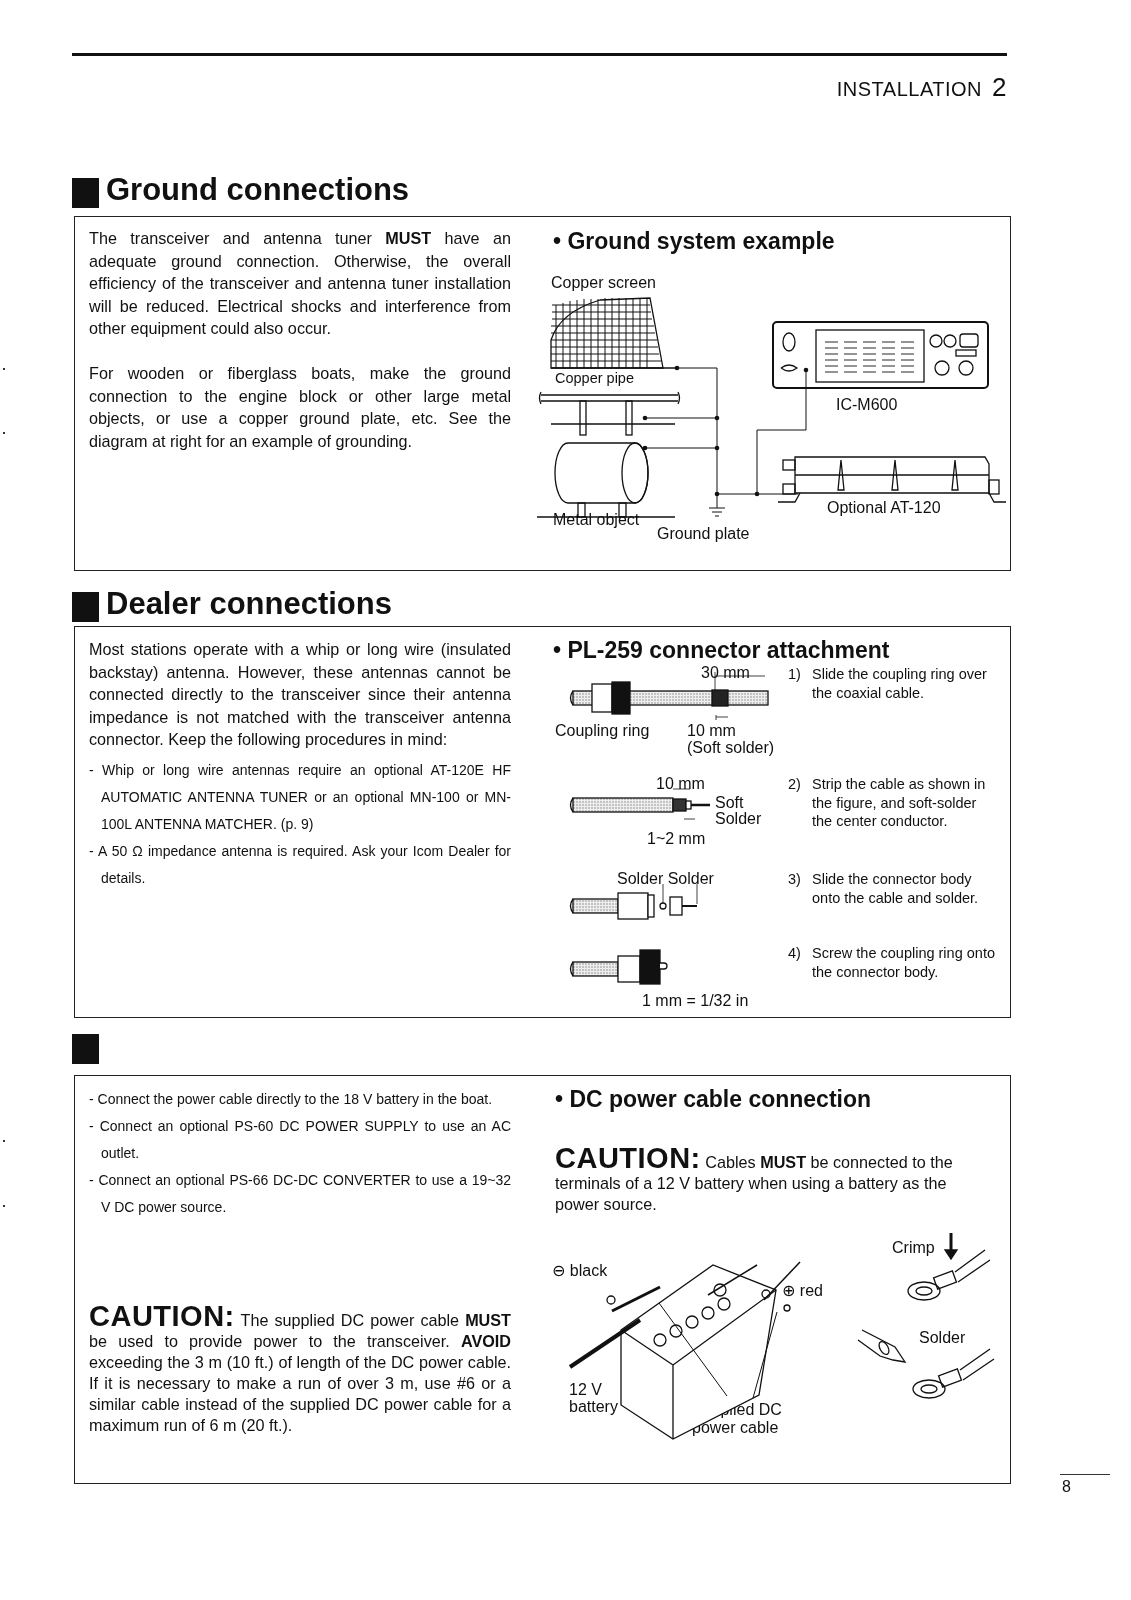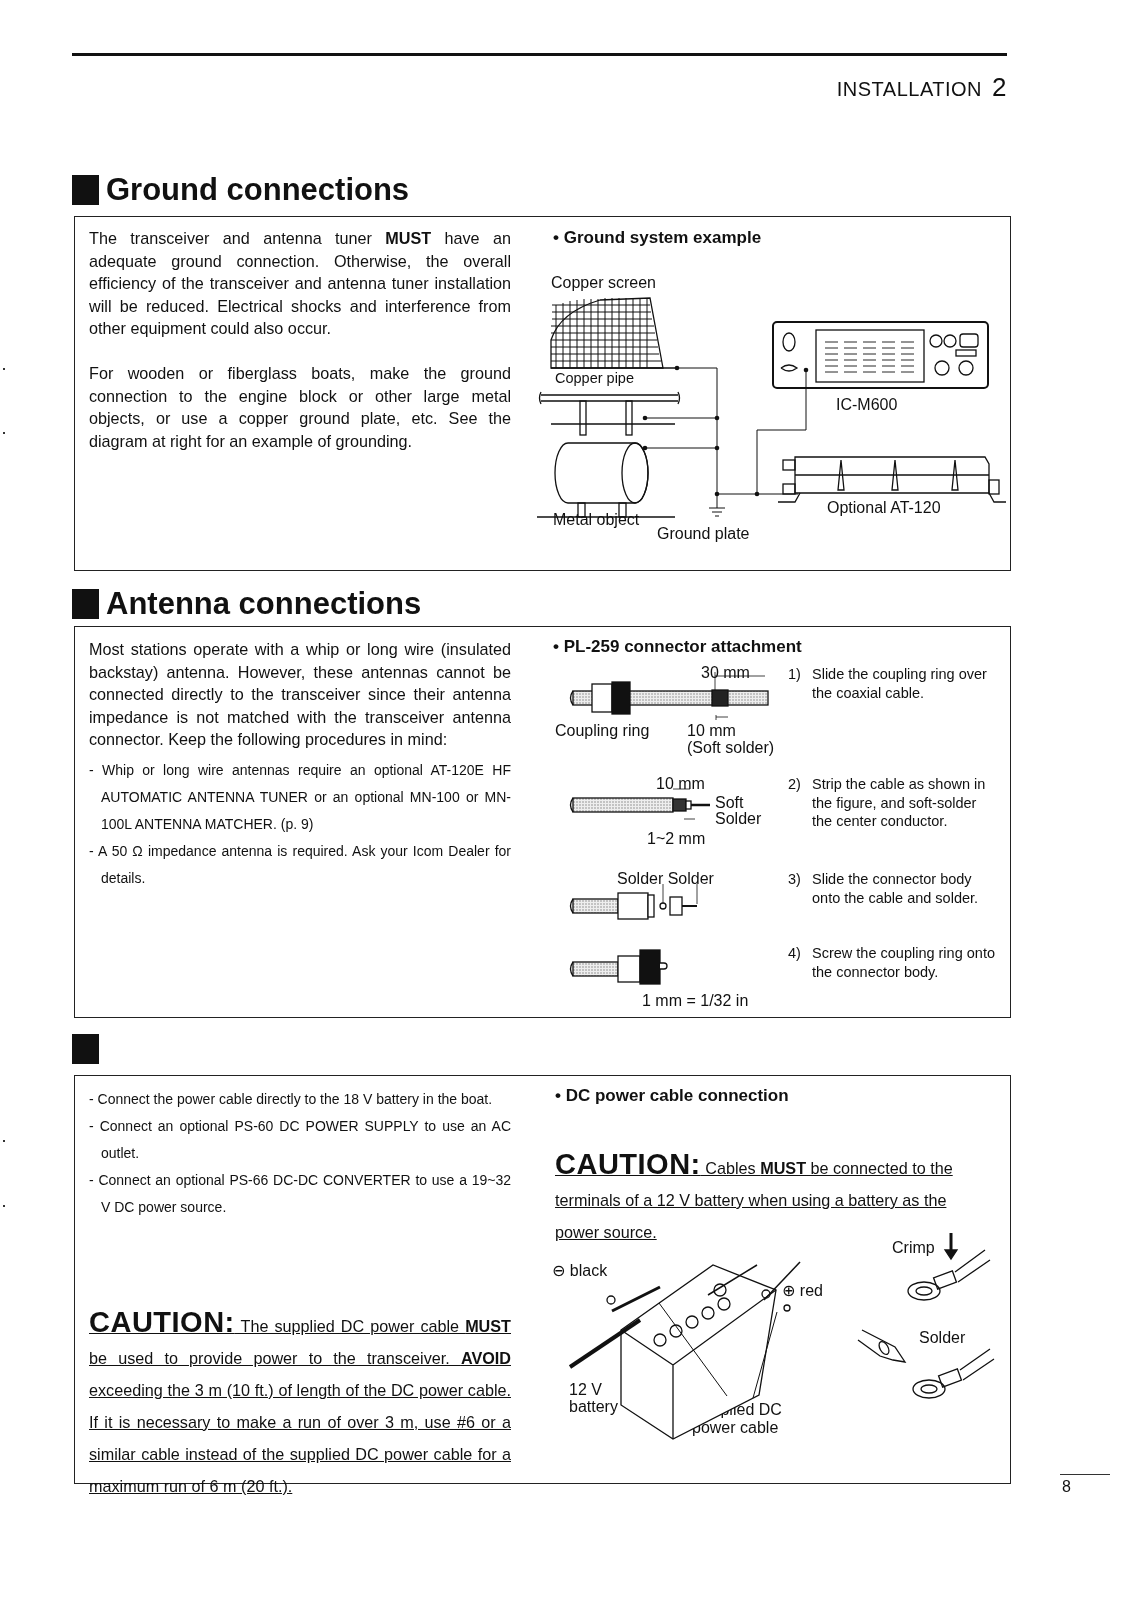--- a/index.html
+++ b/index.html
@@ -2,34 +2,34 @@
 <html><head>
 <meta charset="utf-8">
 <style>
   html, body { margin:0; padding:0; background:#fff; }
   body { width:1131px; height:1600px; position:relative; overflow:hidden;
          font-family:"Liberation Sans", "DejaVu Sans", sans-serif; color:#111; }
   .abs { position:absolute; }
   .top-rule { left:72px; top:53px; width:935px; height:3px; background:#111; }
   .running-head { right:124px; top:72px; font-size:20px; letter-spacing:0.5px; }
   .running-head .chap { font-size:26px; margin-left:10px; }
-  .sec-title { left:72px; font-size:31px; font-weight:bold; display:flex; align-items:center; }
+  .sec-title { left:72px; font-size:31px; font-weight:bold; display:flex; align-items:flex-end; }
   .sec-title .sq { display:inline-block; width:27px; height:30px; background:#111; margin-right:7px; }
   .box { border:1.5px solid #222; left:74px; width:935px; }
   .col-left { font-size:16.2px; line-height:22.6px; text-align:justify; }
   .col-left p { margin:0 0 22px 0; }
   .col-left .small { font-size:14px; line-height:27px; }
   .bullet-list { margin:2px 0 0 0; padding:0; list-style:none; }
   .bullet-list li { padding-left:12px; text-indent:-12px; }
-  .sub-head { font-size:17px; font-weight:bold; }
+  .sub-head { font-size:23px; font-weight:bold; }
   .lbl { font-size:16px; position:absolute; white-space:nowrap; }
   .step { font-size:14.5px; line-height:18.5px; position:absolute; display:flex; }
   .step .n { width:24px; flex-shrink:0; }
   .caution-word { font-size:29px; font-weight:bold; letter-spacing:0.5px; }
-  .caution-body { font-size:16.2px; line-height:32px; text-align:justify;text-decoration:underline; }
+  .caution-body { font-size:16.2px; line-height:21px; text-align:justify; }
   .page-num { right:60px; top:1478px; font-size:16px; }
   .page-num-rule { left:1060px; top:1474px; width:50px; height:1px; background:#333; }
   .margin-dot { width:2px; height:2px; background:#333; }
   svg { position:absolute; overflow:visible; }
 </style>
 </head>
 <body>
 
 <div class="abs top-rule"></div>
 <div class="abs running-head">
@@ -179,21 +179,21 @@
       <rect x="783" y="484" width="12" height="10"></rect>
       <rect x="989" y="480" width="10" height="14"></rect>
       <path d="M778,502 L795,502 L800,493 M989,493 L994,502 L1006,502"></path>
       <path d="M841,460 l-3,30 l6,0 z M895,460 l-3,30 l6,0 z M955,460 l-3,30 l6,0 z"></path>
     </g>
   </g>
 </svg>
 
 <div class="abs sec-title" style="top:586px">
   <span class="sq"></span>
-  <span>Antenna connections</span>
+  <span>Dealer connections</span>
 </div>
 <div class="abs box" style="top:626px;height:390px"></div>
 
 <div class="abs col-left" style="left:89px;top:638px;width:422px">
   <p style="margin-bottom:6px">Most stations operate with a whip or long wire (insulated backstay) antenna. However, these antennas cannot be connected directly to the transceiver since their antenna impedance is not matched with the transceiver antenna connector. Keep the following procedures in mind:</p>
   <ul class="bullet-list small">
     <li>- Whip or long wire antennas require an optional AT-120E HF AUTOMATIC ANTENNA TUNER or an optional MN-100 or MN-100L ANTENNA MATCHER.   (p. 9)</li>
     <li>- A 50 Ω impedance antenna is required.   Ask your Icom Dealer for details.</li>
   </ul>
 </div>

